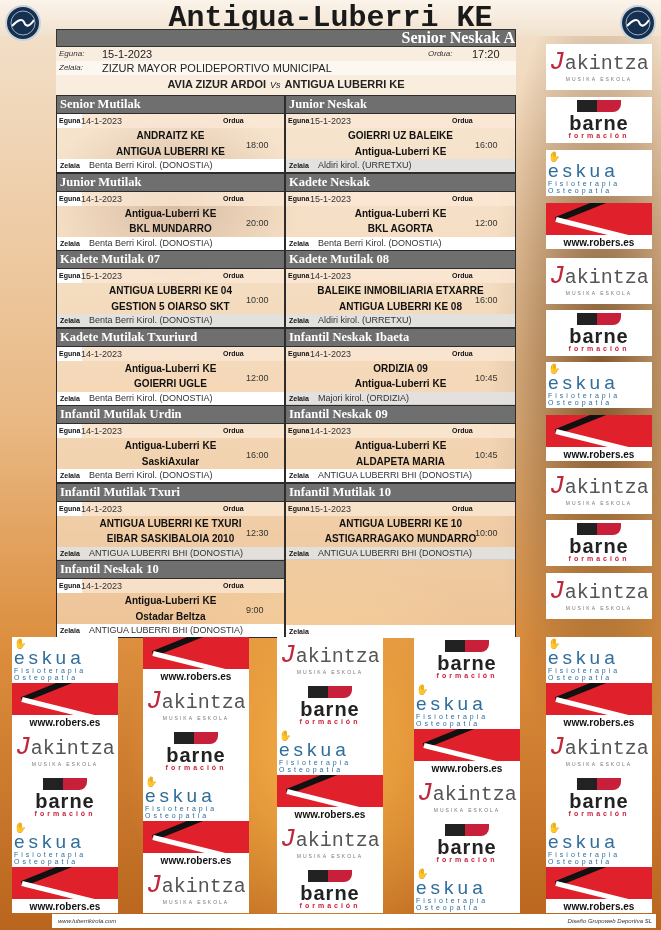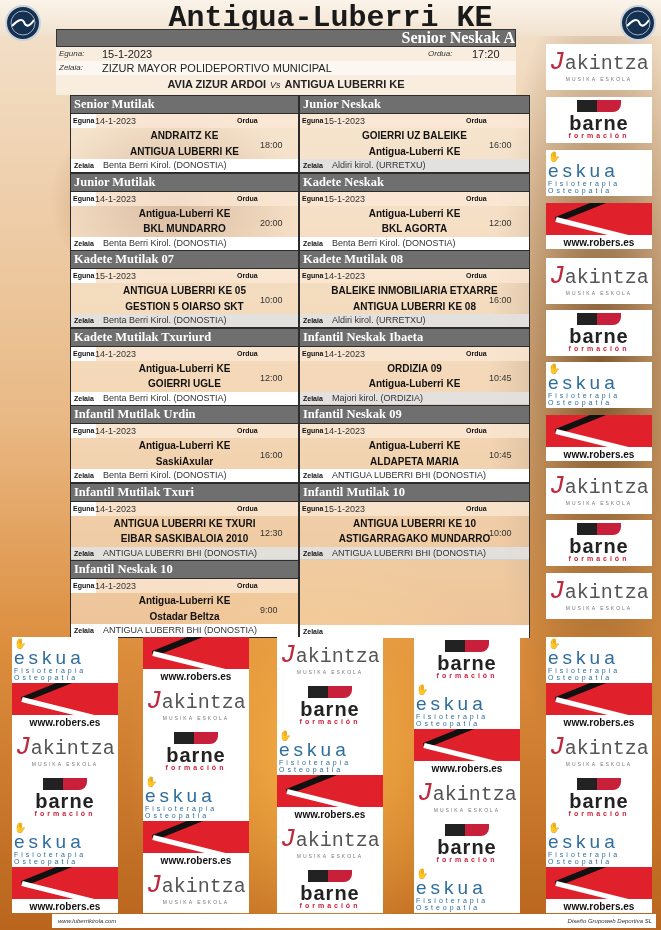--- a/index.html
+++ b/index.html
@@ -43,21 +43,21 @@
   .frow .lbl { position: absolute; left: 3px; font-style: italic; font-size: 8px; color: #333; }
   .frow .val { position: absolute; left: 46px; }
   .frow.date .val { font-size: 11px; }
   .frow .orl { position: absolute; left: 372px; font-style: italic; font-size: 8px; color: #333; }
   .frow .orv { position: absolute; left: 416px; }
   .frow.zel { background: rgba(255,255,255,0.55); }
   .frow.vs { text-align: center; font-weight: bold; font-size: 11px; height: 18px; line-height: 18px; }
   .frow.vs .vs-word { font-style: italic; font-weight: normal; font-size: 9px; margin: 0 4px; }
 
   .grid {
-    position: absolute; left: 70px; top: 95px; width: 460px;
+    position: absolute; left: 56px; top: 95px; width: 460px;
     display: grid; grid-template-columns: 229px 231px; grid-auto-rows: 77.5px;
   }
   .card {
     position: relative; border: 1px solid #2c2c2c; border-top: none;
     background: rgba(252,238,222,0.55);
   }
   .card-header {
     height: 19px; background: #6f6f6f; border-top: 1px solid #2c2c2c; border-bottom: 1px solid #2c2c2c;
     color: #fff; font-family: "Liberation Serif", serif; font-weight: bold; font-size: 12.5px;
     line-height: 17px; padding-left: 3px;
@@ -202,21 +202,21 @@
     </div>
   </div>
     <div class="card">
     <div class="card-header">Kadete Mutilak 07</div>
     <div class="card-meta">
       <span class="eg">Eguna</span>
       <span class="date">15-1-2023</span>
       <span class="ol">Ordua</span>
       <span class="time">10:00</span>
     </div>
-    <div class="team">ANTIGUA LUBERRI KE 05</div>
+    <div class="team">ANTIGUA LUBERRI KE 04</div>
     <div class="team">GESTION 5 OIARSO SKT</div>
     <div class="card-venue">
       <span class="zl">Zelaia</span>
       <span class="venue">Benta Berri Kirol. (DONOSTIA)</span>
     </div>
   </div>
     <div class="card right">
     <div class="card-header">Kadete Mutilak 08</div>
     <div class="card-meta">
       <span class="eg">Eguna</span>

